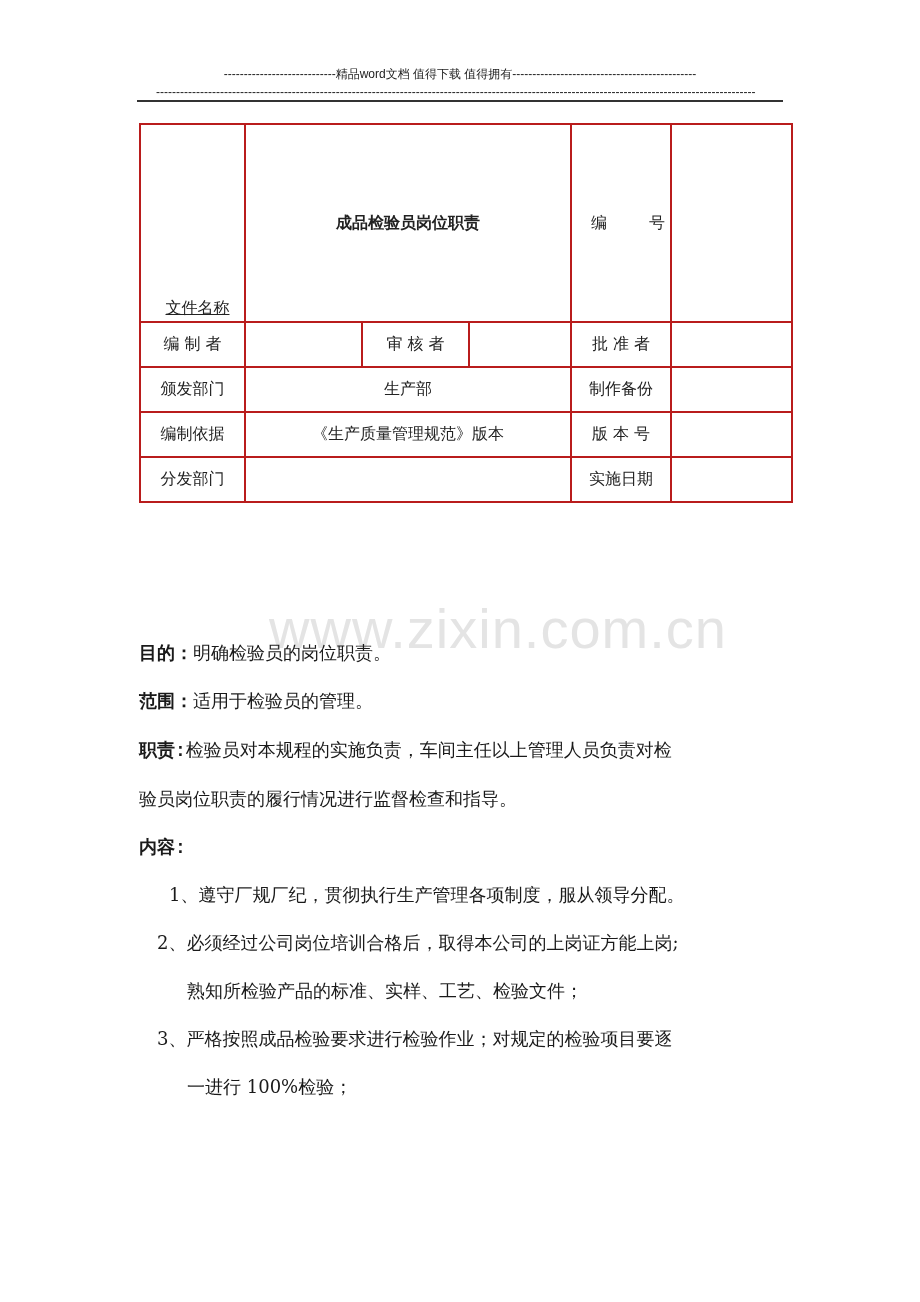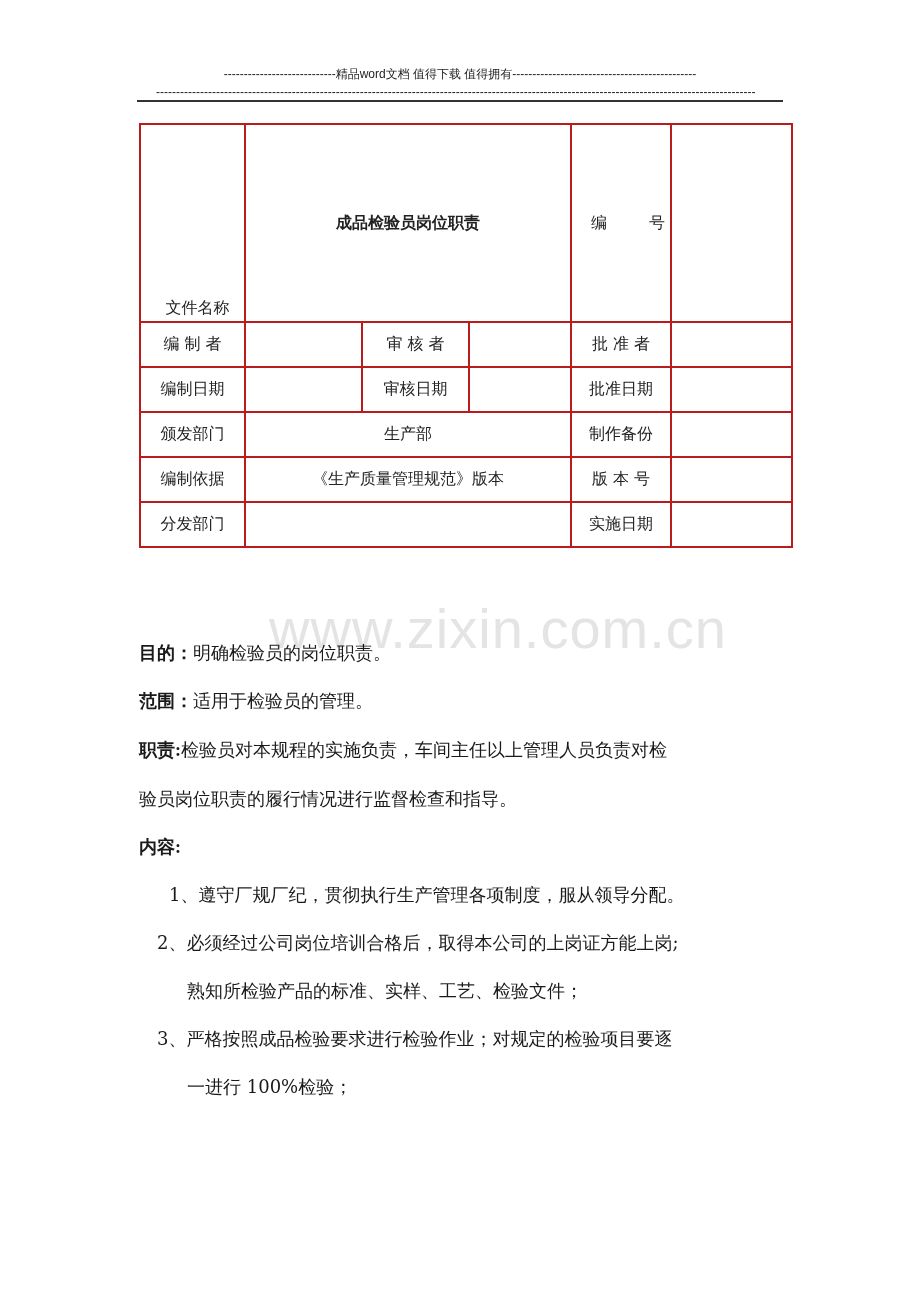--- a/index.html
+++ b/index.html
@@ -6,28 +6,28 @@
   body { width:920px; height:1302px; position:relative; overflow:hidden;
          font-family:"DejaVu Serif","Liberation Serif",serif; color:#1a1a1a; }
   .hdr1 { position:absolute; top:66px; left:0; width:920px; text-align:center;
           font-family:"Liberation Sans","DejaVu Sans",sans-serif; font-size:12px; color:#222; white-space:nowrap; }
   .hdr2 { position:absolute; top:85px; left:156px; width:610px; overflow:hidden; white-space:nowrap;
           font-family:"Liberation Sans",sans-serif; font-size:12px; color:#222; letter-spacing:0; }
   .rule { position:absolute; top:100px; left:137px; width:646px; height:2px; background:#333; }
   table.info { position:absolute; top:123px; left:139px; border-collapse:collapse; table-layout:fixed; width:652px; }
   table.info td { border:2px solid #b91c1c; font-size:16px; text-align:center; vertical-align:middle;
                   padding:0; height:43px; color:#222; font-family:"DejaVu Serif",serif; }
-  td.fname { vertical-align:bottom !important; text-align:left; padding:0 0 2px 10px !important; }
+  td.fname { vertical-align:bottom !important; text-align:left; padding:0 0 2px 10px !important;text-decoration:underline; }
   td.title { font-weight:bold; font-family:"DejaVu Sans",sans-serif !important; font-size:16px; }
   td.bianhao { text-align:right; padding-left:14px !important; }
   td.bianhao span.gap { display:inline-block; width:42px; }
   .wm { position:absolute; top:596px; left:232px; font-family:"Liberation Sans","DejaVu Sans",sans-serif;
         font-size:56px; color:#e4e4e4; letter-spacing:1px; white-space:nowrap; z-index:0;margin-left:37px; }
   .p { position:absolute; left:139px; font-size:18px; white-space:nowrap; z-index:1; color:#1a1a1a; }
-  .p b { font-family:Liberation Serif, serif; font-weight:bold;margin-top:48px; }
+  .p b { font-family:Liberation Mono, monospace; font-weight:bold;margin-top:48px; }
 </style>
 </head>
 <body>
 
 <div class="hdr1">----------------------------精品word文档 值得下载 值得拥有----------------------------------------------</div>
 <div class="hdr2">------------------------------------------------------------------------------------------------------------------------------------------------------</div>
 <div class="rule"></div>
 
 <table class="info">
   <colgroup>
@@ -44,28 +44,20 @@
     <td class="title" colspan="3">成品检验员岗位职责</td>
     <td class="bianhao"><span>编</span><span class="gap"></span><span>号</span></td>
     <td></td>
   </tr>
   <tr>
     <td>编 制 者</td>
     <td></td>
     <td>审 核 者</td>
     <td></td>
     <td>批 准 者</td>
-    <td></td>
-  </tr>
-  <tr>
-    <td>编制日期</td>
-    <td></td>
-    <td>审核日期</td>
-    <td></td>
-    <td>批准日期</td>
     <td></td>
   </tr>
   <tr>
     <td>颁发部门</td>
     <td colspan="3">生产部</td>
     <td>制作备份</td>
     <td></td>
   </tr>
   <tr>
     <td>编制依据</td>

